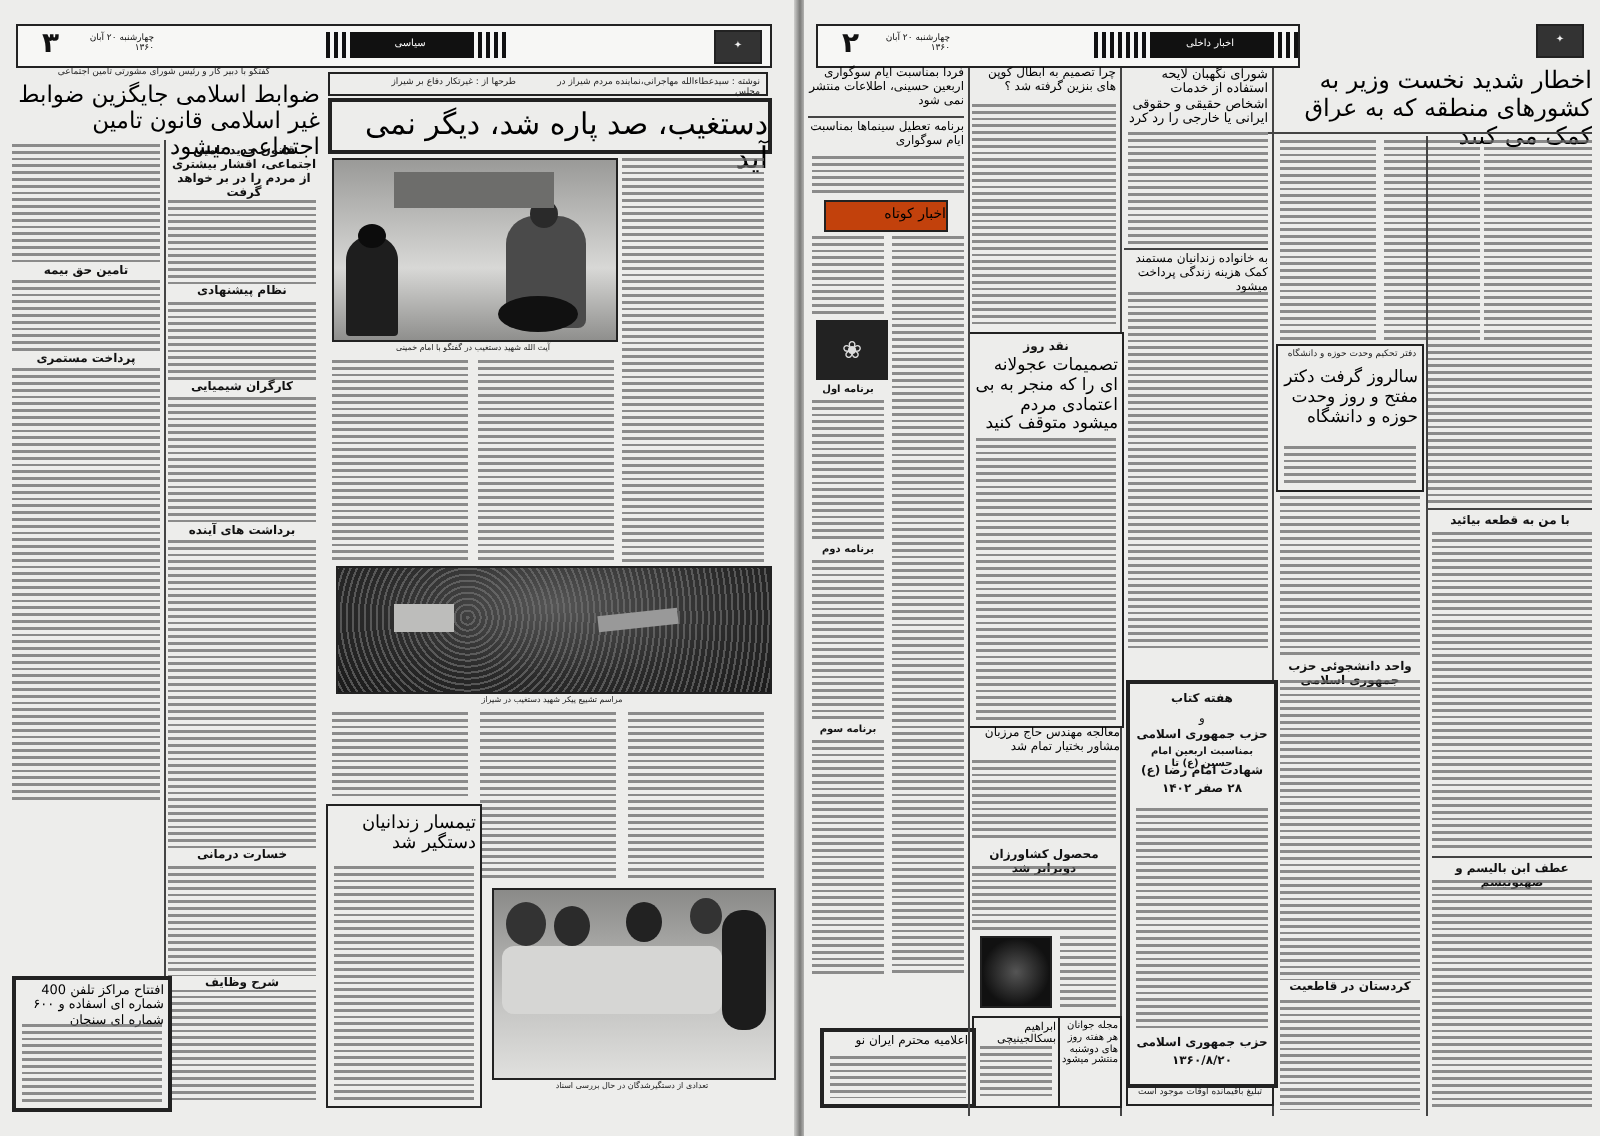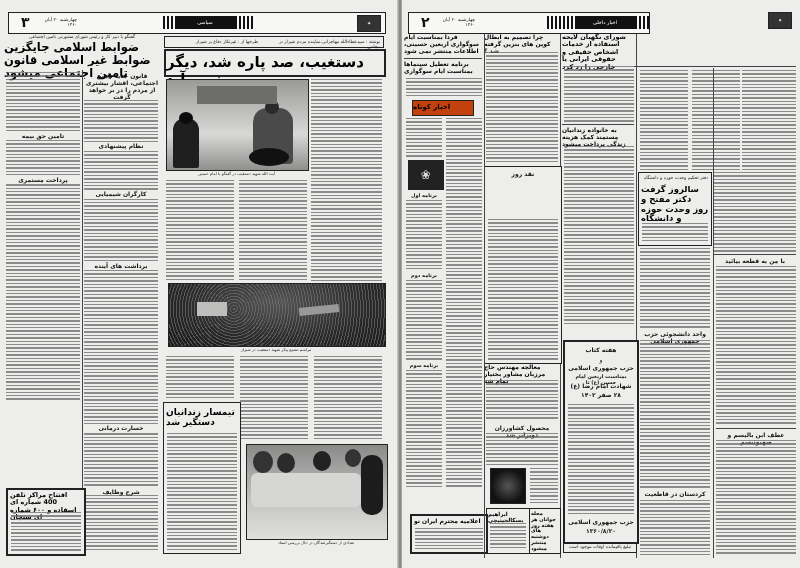--- a/index.html
+++ b/index.html
@@ -7,21 +7,21 @@
   .page { position:absolute; top:0; height:568px; background:#ededeb; }
   .page-left { left:0; width:398px; }
   .page-right { left:402px; width:398px; }
   .fold { position:absolute; left:397px; top:0; width:6px; height:568px; background:linear-gradient(90deg,#cfcfcd,#7a7a78,#cfcfcd); }
   .masthead { position:absolute; top:12px; height:20px; border:1px solid #222; background:#f7f7f5; direction:rtl; }
   .mh-num { position:absolute; font-weight:bold; font-size:14px; top:1px; }
   .mh-date { position:absolute; font-size:4.5px; line-height:5px; top:4px; width:38px; }
   .mh-section { position:absolute; top:3px; height:13px; background:#111; color:#fff; font-size:5px; line-height:13px; text-align:center; }
   .mh-bars { position:absolute; top:3px; height:13px; background:repeating-linear-gradient(90deg,#111 0 2px,#f7f7f5 2px 4px); }
   .mh-logo { position:absolute; top:2px; width:22px; height:15px; border:1px solid #222; background:#333; color:#eee; font-size:5px; text-align:center; line-height:15px; }
-  .headline { position:absolute; direction:rtl; text-align:left; font-weight:bold; color:#000; line-height:1.15; }
+  .headline { position:absolute; direction:rtl; text-align:right; font-weight:normal; color:#000; line-height:1.15; }
   .box { position:absolute; border:1px solid #222; }
   .col { position:absolute; direction:rtl; overflow:hidden;
     background:repeating-linear-gradient(180deg,#6a6a6a 0 1.4px,transparent 1.4px 3.4px); opacity:.75; }
   .photo { position:absolute; border:1px solid #222; overflow:hidden; }
   .rule-v { position:absolute; width:1px; background:#444; }
   .rule-h { position:absolute; height:1px; background:#444; }
   .sub { position:absolute; direction:rtl; font-size:6px; font-weight:bold; text-align:center; }
   .small { position:absolute; direction:rtl; font-size:4.5px; text-align:right; color:#222; }
   .caption { position:absolute; direction:rtl; font-size:4px; color:#222; text-align:center; line-height:5px; }
 </style>
@@ -115,20 +115,21 @@
 
   <div class="masthead" style="left:6px;width:240px;">
     <div class="mh-bars" style="right:0;width:14px;"></div>
     <div class="mh-section" style="right:14px;width:60px;">اخبار داخلی</div>
     <div class="mh-bars" style="right:74px;width:28px;"></div>
     <div class="mh-date" style="left:28px;">چهارشنبه ۲۰ آبان ۱۳۶۰</div>
     <div class="mh-num" style="left:12px;">۲</div>
   </div>
   <div class="mh-logo" style="left:366px;top:12px;">✦</div>
 
+  <div class="headline" style="left:232px;top:34px;width:162px;font-size:12px;">اخطار شدید نخست وزیر به کشورهای منطقه که به عراق کمک می کنند</div>
   <div class="rule-h" style="left:232px;top:66px;width:162px;"></div>
 
   <div class="col" style="left:340px;top:70px;width:54px;height:100px;"></div>
   <div class="col" style="left:290px;top:70px;width:48px;height:100px;"></div>
   <div class="col" style="left:238px;top:70px;width:48px;height:100px;"></div>
 
   <div class="box" style="left:236px;top:172px;width:72px;height:72px;background:#ededeb;">
     <div class="small" style="right:2px;top:2px;width:66px;text-align:center;">دفتر تحکیم وحدت حوزه و دانشگاه</div>
     <div class="headline" style="left:2px;right:2px;top:12px;font-size:8.5px;">سالروز گرفت دکتر مفتح و روز وحدت حوزه و دانشگاه</div>
     <div class="col" style="left:3px;right:3px;top:50px;bottom:3px;"></div>
@@ -169,20 +170,21 @@
   </div>
   <div class="box" style="left:161px;top:542px;width:72px;height:9px;">
     <div class="small" style="left:2px;right:2px;top:1px;text-align:center;">تبلیغ باقیمانده اوقات موجود است</div>
   </div>
   <div class="rule-v" style="left:158px;top:34px;height:524px;"></div>
 
   <div class="headline" style="left:82px;top:34px;width:74px;font-size:6px;">چرا تصمیم به ابطال کوپن های بنزین گرفته شد ؟</div>
   <div class="col" style="left:84px;top:52px;width:72px;height:112px;"></div>
   <div class="box" style="left:82px;top:166px;width:76px;height:196px;background:#ededeb;">
     <div class="sub" style="left:2px;right:2px;top:3px;">نقد روز</div>
+    <div class="headline" style="left:2px;right:2px;top:12px;font-size:8.5px;">تصمیمات عجولانه ای را که منجر به بی اعتمادی مردم میشود متوقف کنید</div>
     <div class="col" style="left:3px;right:3px;top:52px;bottom:3px;"></div>
   </div>
   <div class="headline" style="left:82px;top:364px;width:76px;font-size:6px;">معالجه مهندس حاج مرزبان مشاور بختیار تمام شد</div>
   <div class="col" style="left:84px;top:380px;width:72px;height:40px;"></div>
   <div class="sub" style="left:84px;top:424px;width:72px;">محصول کشاورزان دوبرابر شد</div>
   <div class="col" style="left:84px;top:433px;width:72px;height:32px;"></div>
 
   <div class="photo" style="left:88px;top:468px;width:34px;height:34px;background:radial-gradient(circle,#555 0%,#111 70%);"></div>
   <div class="box" style="left:84px;top:508px;width:42px;height:44px;">
     <div class="headline" style="left:1px;right:1px;top:2px;font-size:5.5px;">ابراهیم بسکالجینیچی</div>

